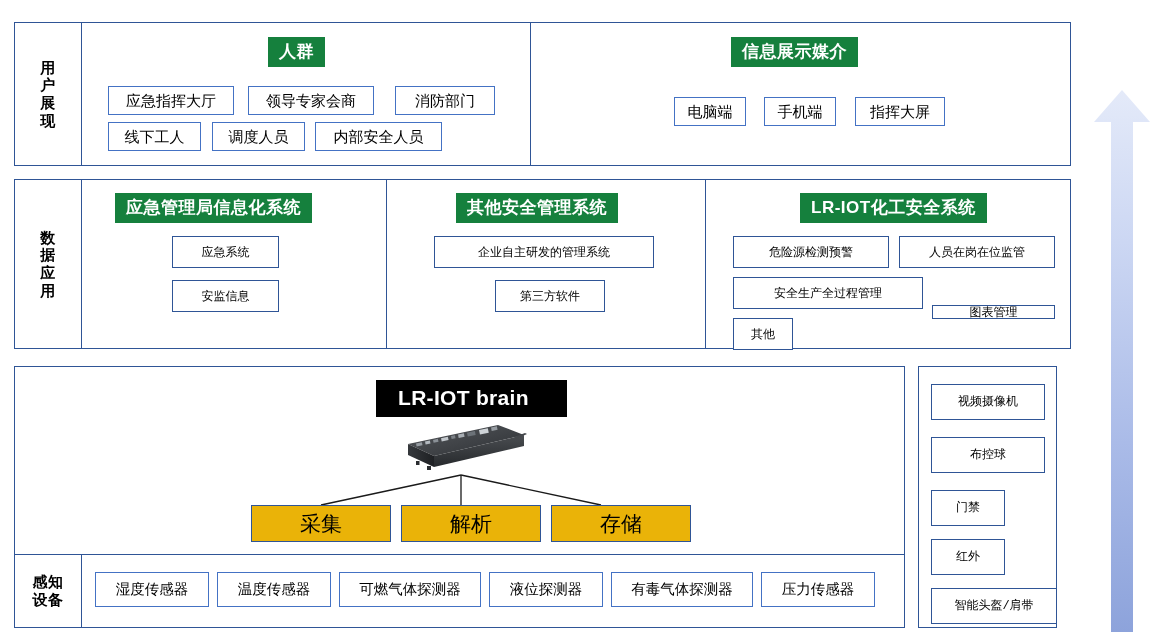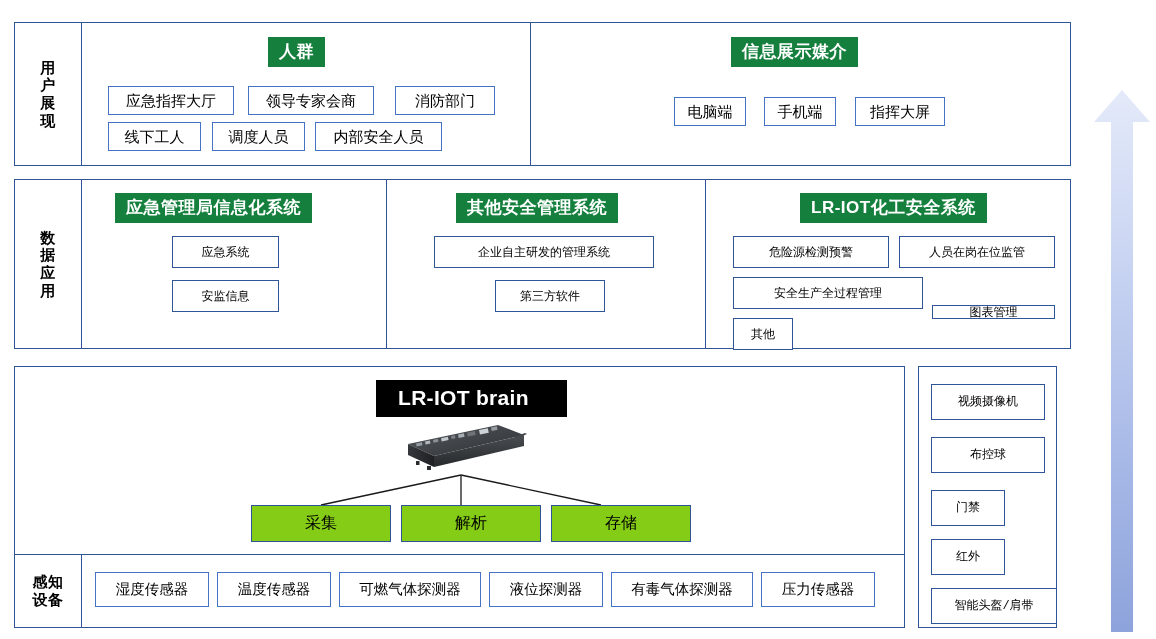--- a/index.html
+++ b/index.html
@@ -105,22 +105,22 @@
   .chip.big {
     font-size: 12px;
     border-color: #2f5596;
   }
   .chip.sensor { font-size: 14.5px; }
 
   
   .pipebox {
     position: absolute;
     border: 1.2px solid #2f5596;
-    background: #84cc16;
-    font-size: 16px;
+    background: #eab308;
+    font-size: 21px;
     color: #000;
     display: flex;
     align-items: center;
     justify-content: center;
     box-sizing: border-box;
     white-space: nowrap;
   }
 
   
   .server { position: absolute; }

